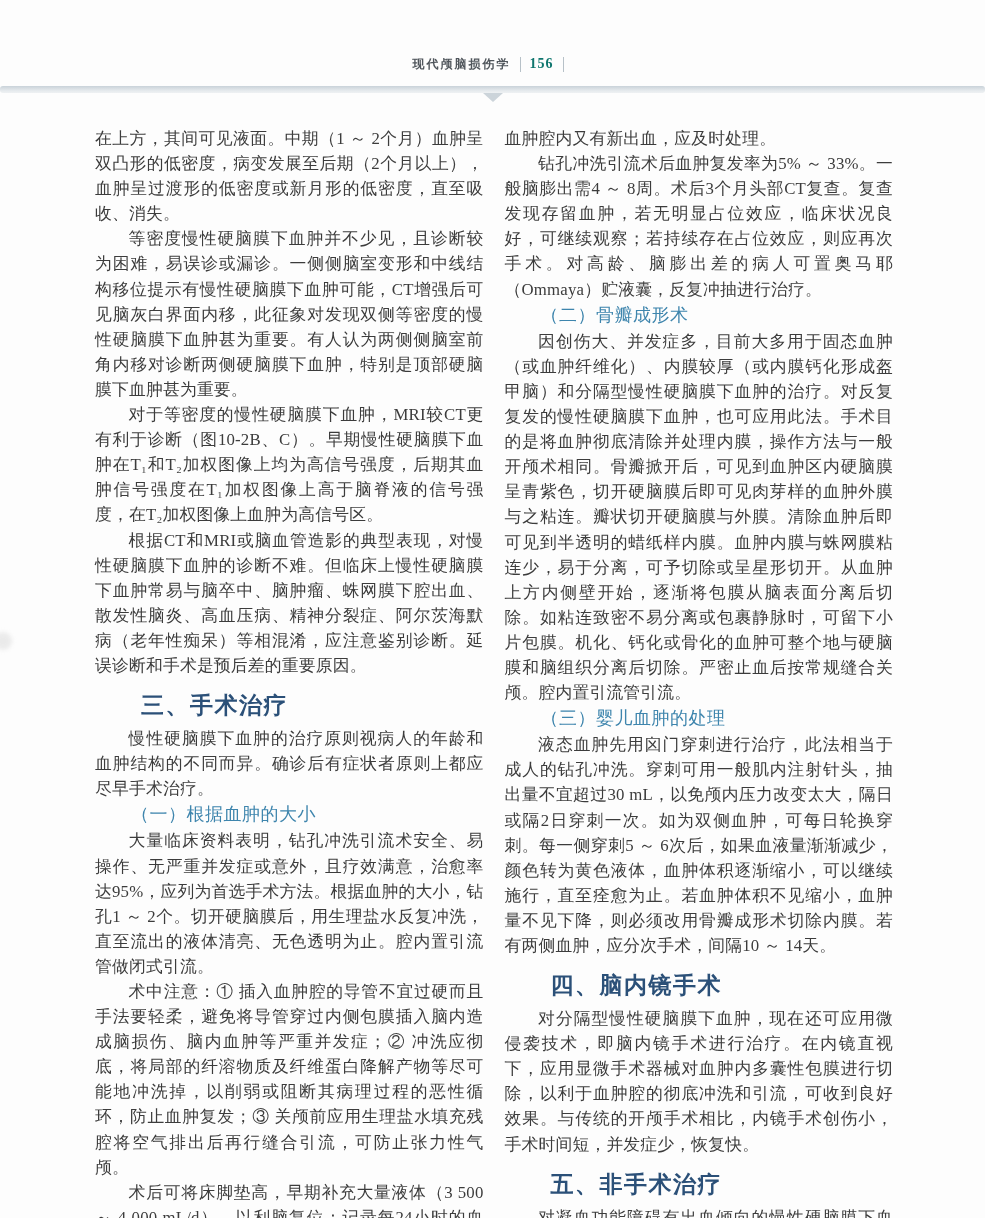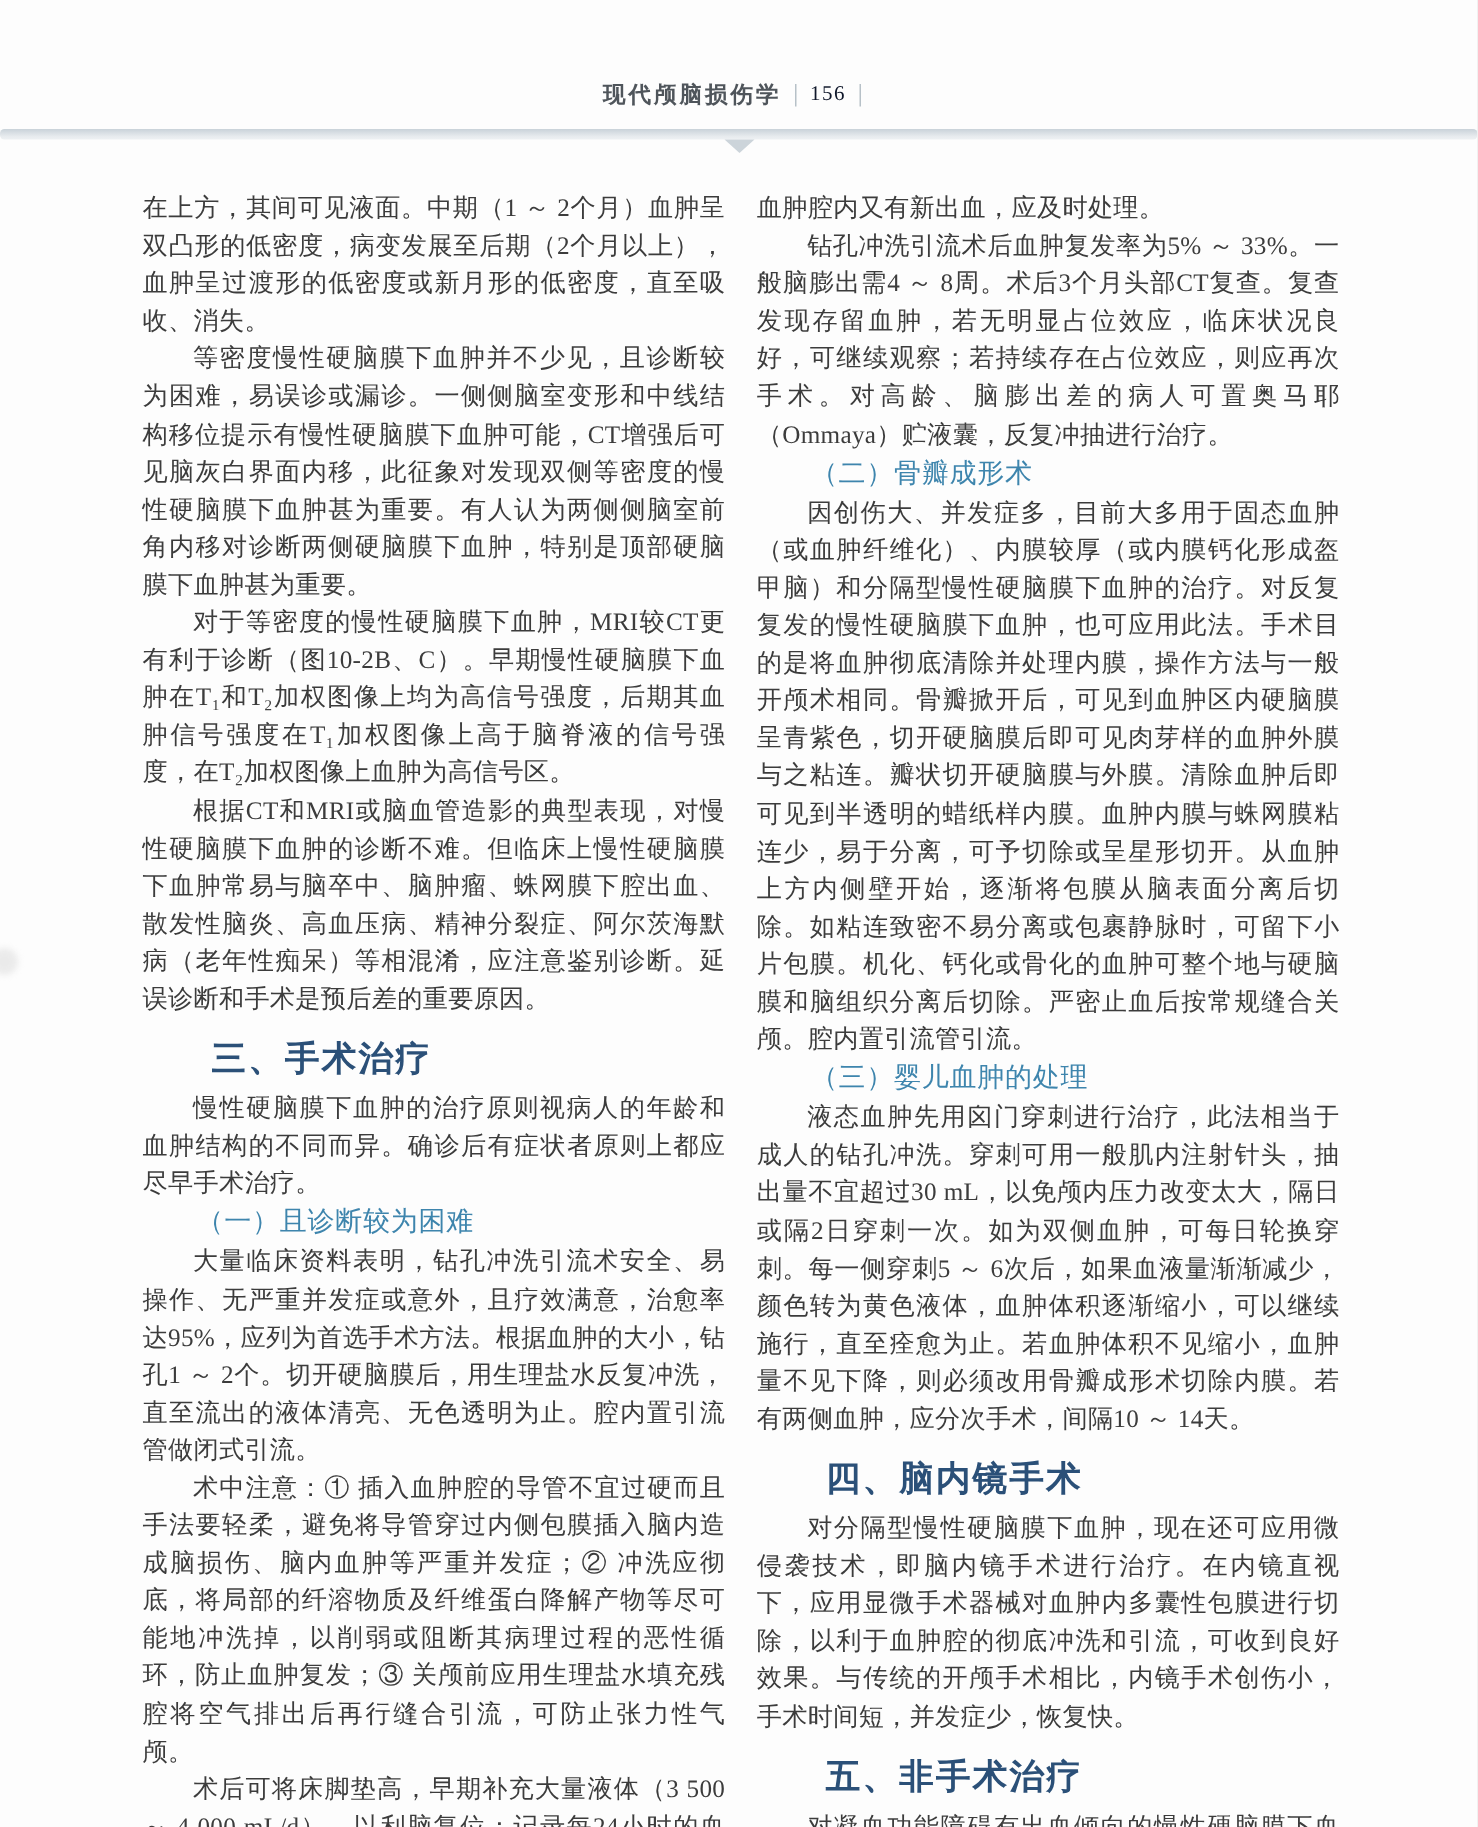--- a/index.html
+++ b/index.html
@@ -13,38 +13,39 @@
   }
   
   .header-line {
     position:absolute; top:54px; left:0; right:0;
     text-align:center;
     white-space:nowrap;
   }
   .book-title {
     font-family:"Liberation Sans","DejaVu Sans",sans-serif;
     font-weight:bold;
-    font-size:15px;
+    font-size:12px;
     letter-spacing:2px;
     color:#4f555b;
     vertical-align:middle;
   }
   .vbar {
     display:inline-block;
     width:1px; height:15px;
     background:#b7c1c8;
     margin:0 9px;
     vertical-align:middle;
   }
   .page-number {
     font-family:"Liberation Serif","DejaVu Serif",serif;
     font-size:14px;
-    color:#0f172a;
+    color:#0f766e;
     vertical-align:middle;
     letter-spacing:1px;
+    font-weight:bold;
   }
   .header-rule {
     position:absolute; top:86px; left:0; right:0;
     height:7px;
     background:linear-gradient(to bottom,#c9d2d9,#e7ebee 70%,#eef1f3);
     border-radius:3px;
   }
   .rule-triangle {
     position:absolute; top:7px; left:50%;
     margin-left:-10px;
@@ -119,21 +120,21 @@
 
   <div class="columns">
 
     <section class="col">
       <p class="para first">在上方，其间可见液面。中期（1 ～ 2个月）血肿呈双凸形的低密度，病变发展至后期（2个月以上），血肿呈过渡形的低密度或新月形的低密度，直至吸收、消失。</p>
       <p class="para">等密度慢性硬脑膜下血肿并不少见，且诊断较为困难，易误诊或漏诊。一侧侧脑室变形和中线结构移位提示有慢性硬脑膜下血肿可能，CT增强后可见脑灰白界面内移，此征象对发现双侧等密度的慢性硬脑膜下血肿甚为重要。有人认为两侧侧脑室前角内移对诊断两侧硬脑膜下血肿，特别是顶部硬脑膜下血肿甚为重要。</p>
       <p class="para">对于等密度的慢性硬脑膜下血肿，MRI较CT更有利于诊断（图10-2B、C）。早期慢性硬脑膜下血肿在T₁和T₂加权图像上均为高信号强度，后期其血肿信号强度在T₁加权图像上高于脑脊液的信号强度，在T₂加权图像上血肿为高信号区。</p>
       <p class="para">根据CT和MRI或脑血管造影的典型表现，对慢性硬脑膜下血肿的诊断不难。但临床上慢性硬脑膜下血肿常易与脑卒中、脑肿瘤、蛛网膜下腔出血、散发性脑炎、高血压病、精神分裂症、阿尔茨海默病（老年性痴呆）等相混淆，应注意鉴别诊断。延误诊断和手术是预后差的重要原因。</p>
       <h2 class="sec-heading">三、手术治疗</h2>
       <p class="para">慢性硬脑膜下血肿的治疗原则视病人的年龄和血肿结构的不同而异。确诊后有症状者原则上都应尽早手术治疗。</p>
-      <h3 class="sub-heading">（一）且诊断较为困难</h3>
+      <h3 class="sub-heading">（一）根据血肿的大小</h3>
       <p class="para">大量临床资料表明，钻孔冲洗引流术安全、易操作、无严重并发症或意外，且疗效满意，治愈率达95%，应列为首选手术方法。根据血肿的大小，钻孔1 ～ 2个。切开硬脑膜后，用生理盐水反复冲洗，直至流出的液体清亮、无色透明为止。腔内置引流管做闭式引流。</p>
       <p class="para">术中注意：① 插入血肿腔的导管不宜过硬而且手法要轻柔，避免将导管穿过内侧包膜插入脑内造成脑损伤、脑内血肿等严重并发症；② 冲洗应彻底，将局部的纤溶物质及纤维蛋白降解产物等尽可能地冲洗掉，以削弱或阻断其病理过程的恶性循环，防止血肿复发；③ 关颅前应用生理盐水填充残腔将空气排出后再行缝合引流，可防止张力性气颅。</p>
       <p class="para">术后可将床脚垫高，早期补充大量液体（3 500 ～ 4 000 mL/d），以利脑复位；记录每24小时的血肿腔引流量及引流液的颜色。若引流量逐渐减少且颜色变淡，表示脑已膨胀，血肿腔在缩小，3 ～ 5天后即可将引流管拔除；有条件时可在拔管前行头颅CT检查，以了解脑复位及血肿腔情况。若引流颜色为鲜红，多示</p>
     </section>
 
     <section class="col">
       <p class="para first">血肿腔内又有新出血，应及时处理。</p>
       <p class="para">钻孔冲洗引流术后血肿复发率为5% ～ 33%。一般脑膨出需4 ～ 8周。术后3个月头部CT复查。复查发现存留血肿，若无明显占位效应，临床状况良好，可继续观察；若持续存在占位效应，则应再次手术。对高龄、脑膨出差的病人可置奥马耶（Ommaya）贮液囊，反复冲抽进行治疗。</p>
       <h3 class="sub-heading">（二）骨瓣成形术</h3>
       <p class="para">因创伤大、并发症多，目前大多用于固态血肿（或血肿纤维化）、内膜较厚（或内膜钙化形成盔甲脑）和分隔型慢性硬脑膜下血肿的治疗。对反复复发的慢性硬脑膜下血肿，也可应用此法。手术目的是将血肿彻底清除并处理内膜，操作方法与一般开颅术相同。骨瓣掀开后，可见到血肿区内硬脑膜呈青紫色，切开硬脑膜后即可见肉芽样的血肿外膜与之粘连。瓣状切开硬脑膜与外膜。清除血肿后即可见到半透明的蜡纸样内膜。血肿内膜与蛛网膜粘连少，易于分离，可予切除或呈星形切开。从血肿上方内侧壁开始，逐渐将包膜从脑表面分离后切除。如粘连致密不易分离或包裹静脉时，可留下小片包膜。机化、钙化或骨化的血肿可整个地与硬脑膜和脑组织分离后切除。严密止血后按常规缝合关颅。腔内置引流管引流。</p>

